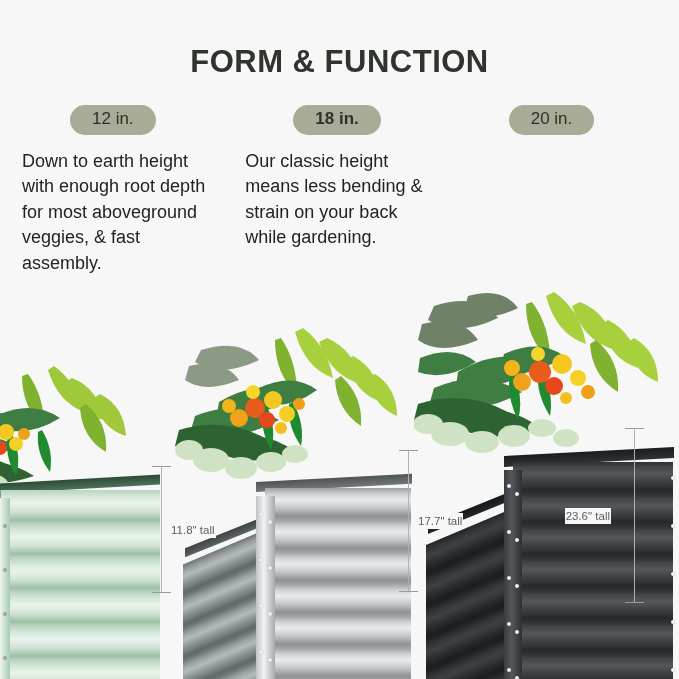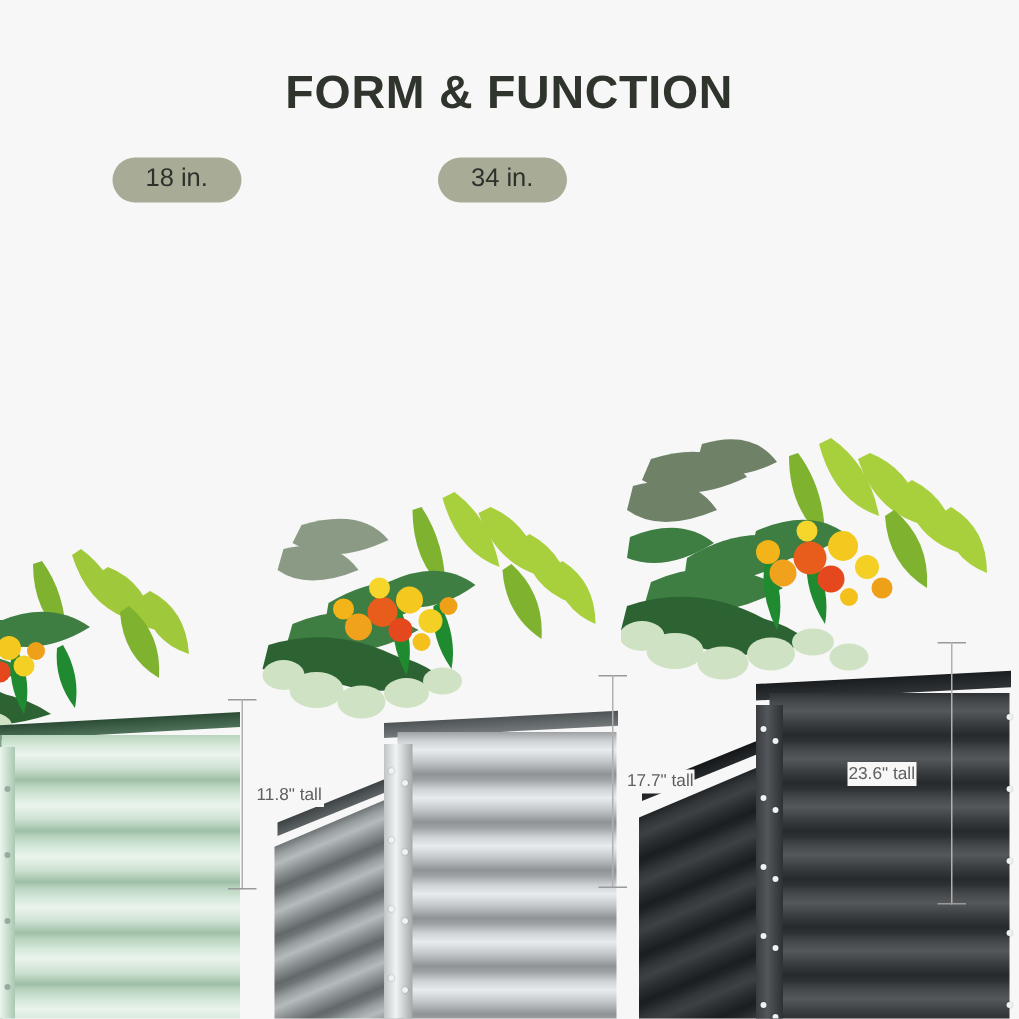--- a/index.html
+++ b/index.html
@@ -36,21 +36,21 @@
   .badge {
     background:#a8ac97;
     color:#2c312b;
     font-size:17px;
     border-radius:16px;
     padding:5px 22px 6px;
     line-height:1.1;
     display:inline-block;
   }
   .col.c1 .badge-row { padding-left:48px; }
-  .col.c2 .badge-row { padding-left:48px; }
+  .col.c2 .badge-row { padding-left:48px;font-weight:bold; }
   .col.c3 .badge-row { padding-left:48px; }
 
   .blurb {
     margin-top:14px;
     font-size:18px;
     line-height:1.42;
     color:#232323;
     max-width:195px;
   }
   .col.c3 .blurb { max-width:180px; }
@@ -173,30 +173,37 @@
   #d2 { left:399px; top:450px; height:142px; }
   #d3 { left:625px; top:428px; height:175px; }
 </style>
 </head>
 <body>
 
 <div class="title">FORM &amp; FUNCTION</div>
 
 <div class="cols">
 
+  <div class="col c1">
+    <div class="badge-row">
+      <span class="badge">12 in.</span>
+    </div>
+    <div class="blurb">Down to earth height with enough root depth for most aboveground veggies, &amp; fast assembly.</div>
+  </div>
 
   <div class="col c2">
     <div class="badge-row">
       <span class="badge">18 in.</span>
     </div>
+    <div class="blurb">Our classic height means less bending &amp; strain on your back while gardening.</div>
   </div>
 
   <div class="col c3">
     <div class="badge-row">
-      <span class="badge">34 in.</span>
+      <span class="badge">20 in.</span>
     </div>
   </div>
 
 </div>
 
 <div class="scene">
 
   <div class="planter" id="p1">
 
     <svg class="plants" style="left:-10px; top:-62px;" width="270" height="160" viewBox="0 0 270 160">

